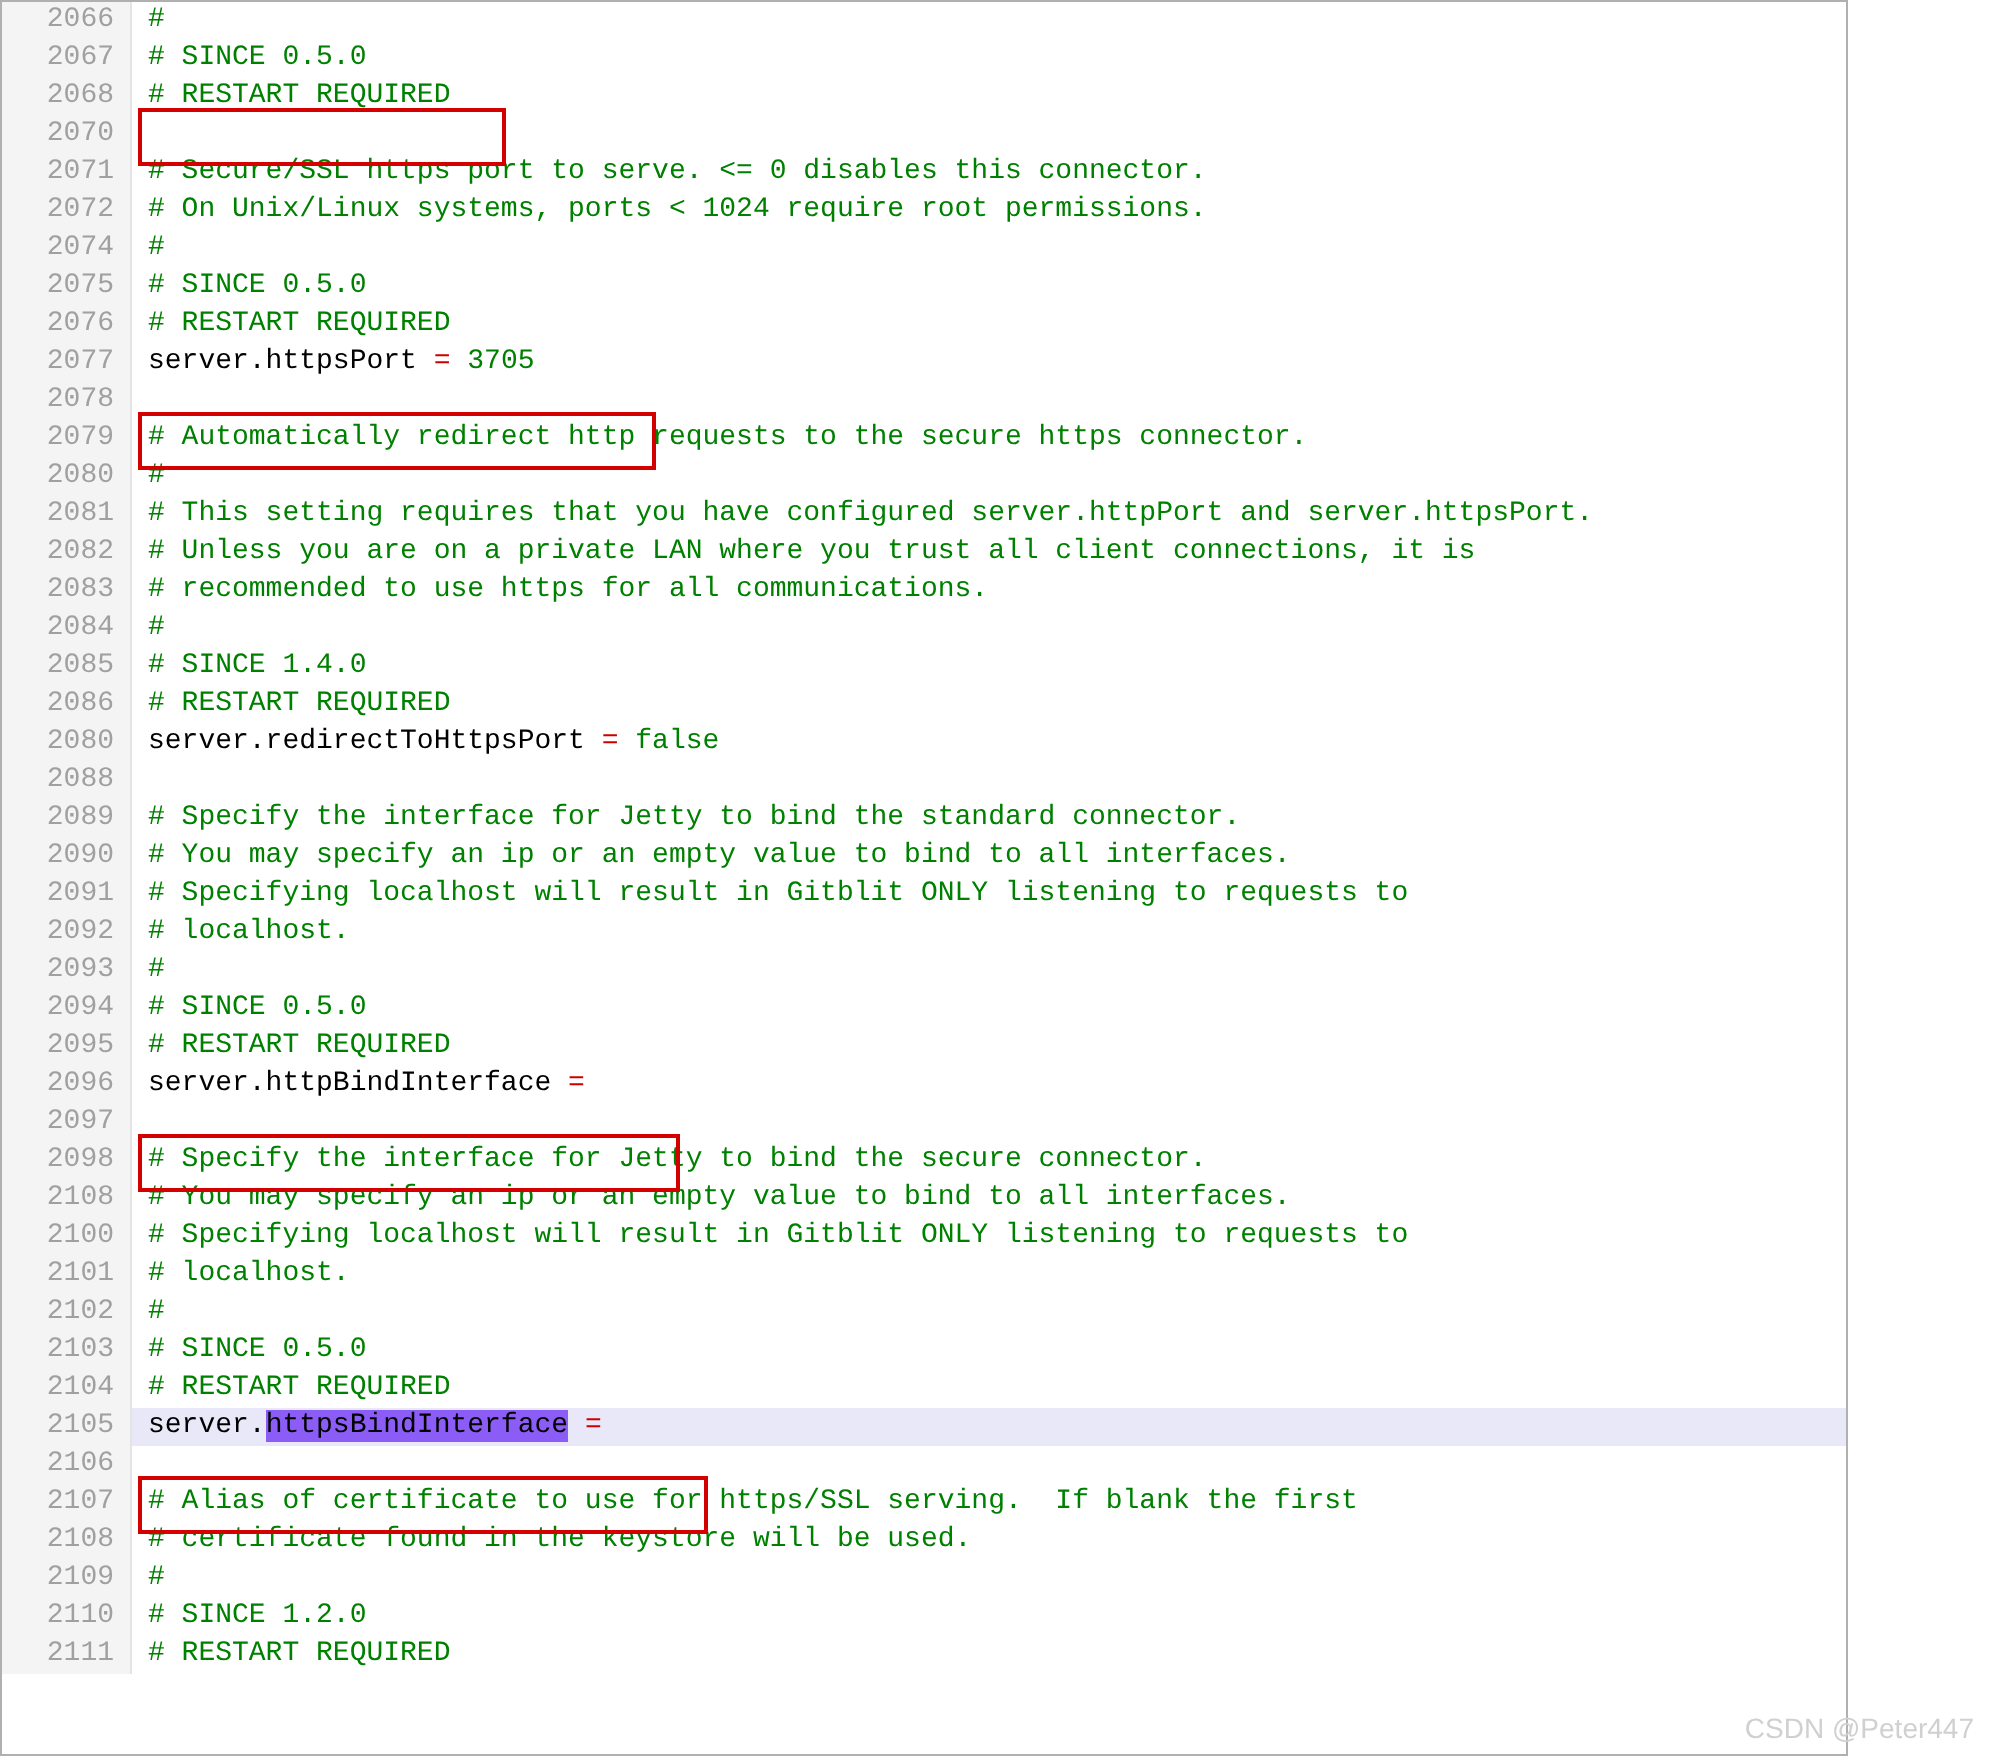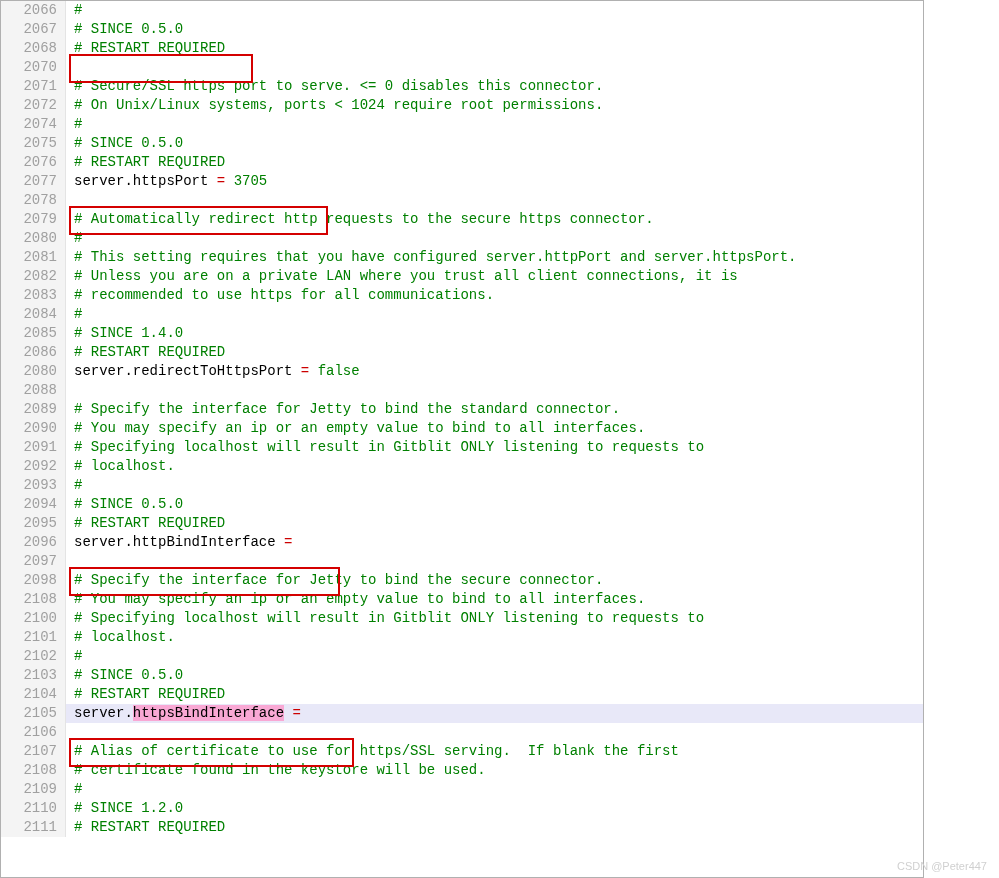--- a/index.html
+++ b/index.html
@@ -44,29 +44,29 @@
   .tok-val     { color: #008000; }
   .redbox {
     position: absolute;
     border: 2px solid #d40000;
     pointer-events: none;
   }
   .highlight {
     background: #e8e8f8;
   }
   .tok-selected {
-    background: #f9a8d4;
+    background: #8b5cf6;
   }
   .watermark {
     position: absolute;
     right: 12px;
     bottom: 6px;
     color: #d0d0d0;
     font-family: Arial, sans-serif;
-    font-size: 11px;
+    font-size: 14px;
     pointer-events: none;
   }
 </style>
 </head>
 <body>
 
 <div class="editor" id="editor" style="position: relative;">
     <div class="line"><div class="gutter">2066</div><div class="code"><span class="tok-comment">#</span></div></div>
     <div class="line"><div class="gutter">2067</div><div class="code"><span class="tok-comment"># SINCE 0.5.0</span></div></div>
     <div class="line"><div class="gutter">2068</div><div class="code"><span class="tok-comment"># RESTART REQUIRED</span></div></div>

